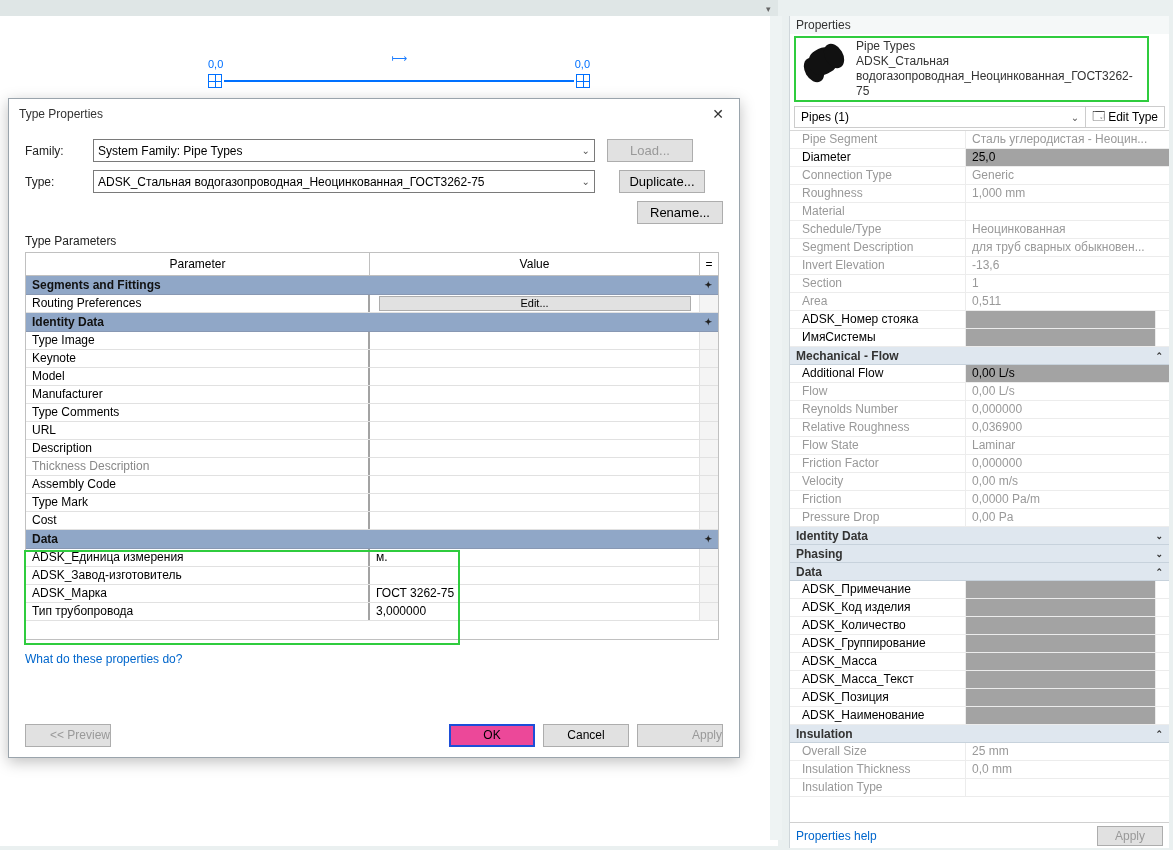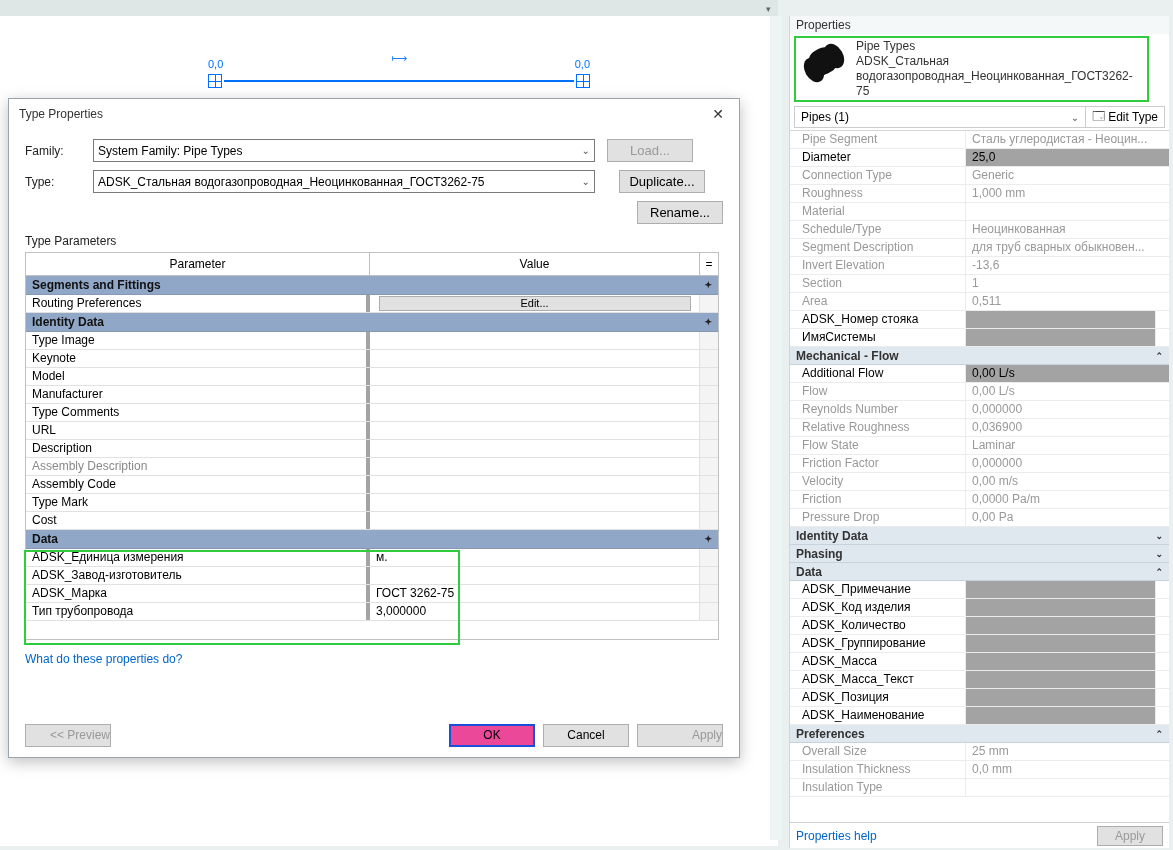--- a/index.html
+++ b/index.html
@@ -36,21 +36,21 @@
   .type-params-label { margin-top: 10px; margin-bottom: 4px; color: #222; }
   .grid { border: 1px solid #c0c0c0; width: 694px; }
   .grid-head { display: flex; background: #fff; border-bottom: 1px solid #c0c0c0; }
   .gh-param { width: 344px; border-right: 1px solid #c0c0c0; text-align: center; height: 22px; line-height: 22px; }
   .gh-value { width: 330px; border-right: 1px solid #c0c0c0; text-align: center; height: 22px; line-height: 22px; }
   .gh-eq { width: 18px; text-align: center; height: 22px; line-height: 22px; }
   .grid-body { max-height: 370px; overflow: auto; }
   .g-section { background: #90a7c7; font-weight: 700; color: #111; padding: 1px 6px; display: flex; justify-content: space-between; align-items: center; border-bottom: 1px solid #8898b3; height: 19px; }
   .g-section .caret { font-size: 9px; color: #222; }
   .g-row { display: flex; border-bottom: 1px solid #e1e1e1; background: #fff; height: 18px; }
-  .g-row .c1 { width: 344px; padding: 0 6px; border-right: 4px solid #a3a3a3; line-height: 17px; white-space: nowrap; overflow: hidden; text-overflow: ellipsis; }
+  .g-row .c1 { width: 344px; padding: 0 6px; border-right: 2px solid #a3a3a3; line-height: 17px; white-space: nowrap; overflow: hidden; text-overflow: ellipsis; }
   .g-row .c2 { width: 330px; padding: 0 6px; border-right: 1px solid #e1e1e1; line-height: 17px; display: flex; align-items: center; }
   .g-row .c3 { width: 18px; background: #f4f4f4; }
   .g-row.ro .c1 { color: #888; }
   .g-row .c2 .edit-btn { margin: 0 auto; border: 1px solid #adadad; background: #e1e1e1; height: 15px; line-height: 13px; width: 312px; text-align: center; font-size: 11px; }
   .highlight-box { border: 2px solid #2fcc3e; position: absolute; pointer-events: none; } 
   .help-link { color: #0066cc; margin-top: 12px; }
   .dlg-buttons { position: absolute; bottom: 10px; left: 16px; right: 16px; display: flex; justify-content: space-between; align-items: center; }
   .btn { width: 86px; height: 23px; border: 1px solid #adadad; background: #e1e1e1; text-align: center; line-height: 21px; cursor: pointer; }
   .btn.primary { border: 2px solid #1d4ed8; background: #ec4899; line-height: 19px; }
   .btn.disabled { color: #999; text-align: right; }
@@ -183,21 +183,21 @@
             <div class="c1">URL</div>
             <div class="c2"></div>
             <div class="c3"></div>
           </div>
           <div class="g-row">
             <div class="c1">Description</div>
             <div class="c2"></div>
             <div class="c3"></div>
           </div>
           <div class="g-row ro">
-            <div class="c1">Assembly Description</div>
+            <div class="c1">Thickness Description</div>
             <div class="c2"></div>
             <div class="c3"></div>
           </div>
           <div class="g-row">
             <div class="c1">Assembly Code</div>
             <div class="c2"></div>
             <div class="c3"></div>
           </div>
           <div class="g-row">
             <div class="c1">Type Mark</div>
@@ -419,21 +419,21 @@
         <div class="n">ADSK_Позиция</div>
         <div class="v"></div>
         <div class="ck"></div>
       </div>
       <div class="p-row editable">
         <div class="n">ADSK_Наименование</div>
         <div class="v"></div>
         <div class="ck"></div>
       </div>
       <div class="p-sec">
-        <span>Preferences</span>
+        <span>Insulation</span>
         <span class="caret">⌃</span>
       </div>
       <div class="p-row ro">
         <div class="n">Overall Size</div>
         <div class="v">25 mm</div>
       </div>
       <div class="p-row ro">
         <div class="n">Insulation Thickness</div>
         <div class="v">0,0 mm</div>
       </div>

